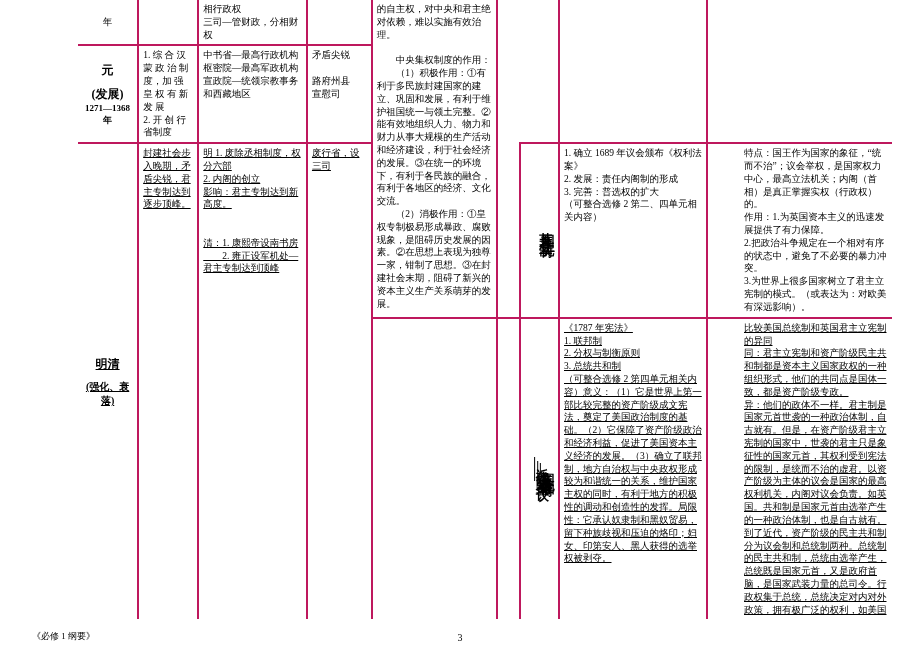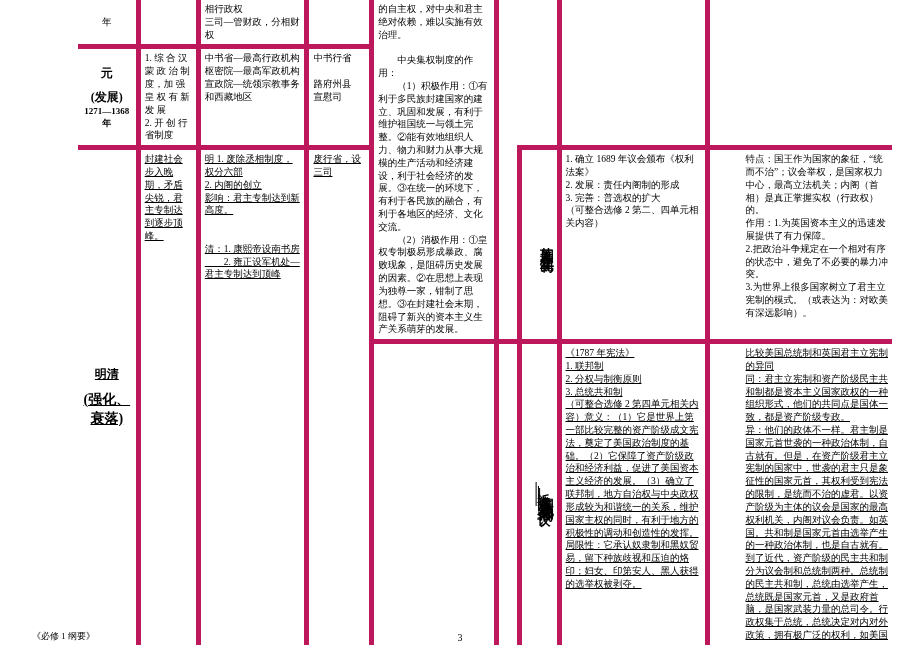--- a/index.html
+++ b/index.html
@@ -18,21 +18,21 @@
     left: 78px;
     top: 0;
     width: 814px;
   }
   table {
     border-collapse: collapse;
     width: 100%;
     table-layout: fixed;
   }
   td {
-    border: 5px solid #be185d;
+    border: 2px solid #be185d;
     vertical-align: top;
     padding: 3px 4px;
     line-height: 1.35;
     font-size: 9.5px;
     word-break: break-all;
   }
   td.ctr { text-align: center; vertical-align: middle; }
   .dyn-title { font-weight: bold; font-size: 12px; }
   .dyn-sub { font-weight: bold; font-size: 12px; margin-top: 8px; }
   .sub-year { font-size: 9px; font-weight: bold; }
@@ -104,30 +104,30 @@
     <td class="ctr no-left">
       <div class="dyn-title">元</div>
       <div class="dyn-sub">(发展)</div>
       <div class="sub-year">1271—1368 年</div>
     </td>
     <td style="white-space:pre-line">1. 综 合 汉 蒙 政 治 制度，加 强 皇 权 有 新 发 展
 2. 开 创 行 省制度</td>
     <td style="white-space:pre-line">中书省—最高行政机构
 枢密院—最高军政机构
 宣政院—统领宗教事务和西藏地区</td>
-    <td style="white-space:pre-line">中书行省
+    <td style="white-space:pre-line">矛盾尖锐
 
 路府州县
 宣慰司</td>
   </tr>
 
   <tr>
     <td rowspan="2" class="ctr no-left no-bottom">
       <div class="dyn-title">明清</div>
-      <div class="dyn-sub" style="font-size:14px">(强化、衰落)</div>
+      <div class="dyn-sub" style="font-size:10px">(强化、衰落)</div>
     </td>
     <td rowspan="2" class="no-bottom" style="white-space:pre-line">封建社会步入晚期，矛盾尖锐，君主专制达到逐步顶峰。</td>
     <td rowspan="2" class="no-bottom" style="white-space:pre-line">明 1. 废除丞相制度，权分六部
 2. 内阁的创立
 影响：君主专制达到新高度。
 
 
 清：1. 康熙帝设南书房
 　　2. 雍正设军机处—君主专制达到顶峰</td>
     <td rowspan="2" class="no-bottom" style="white-space:pre-line">废行省，设三司</td>

